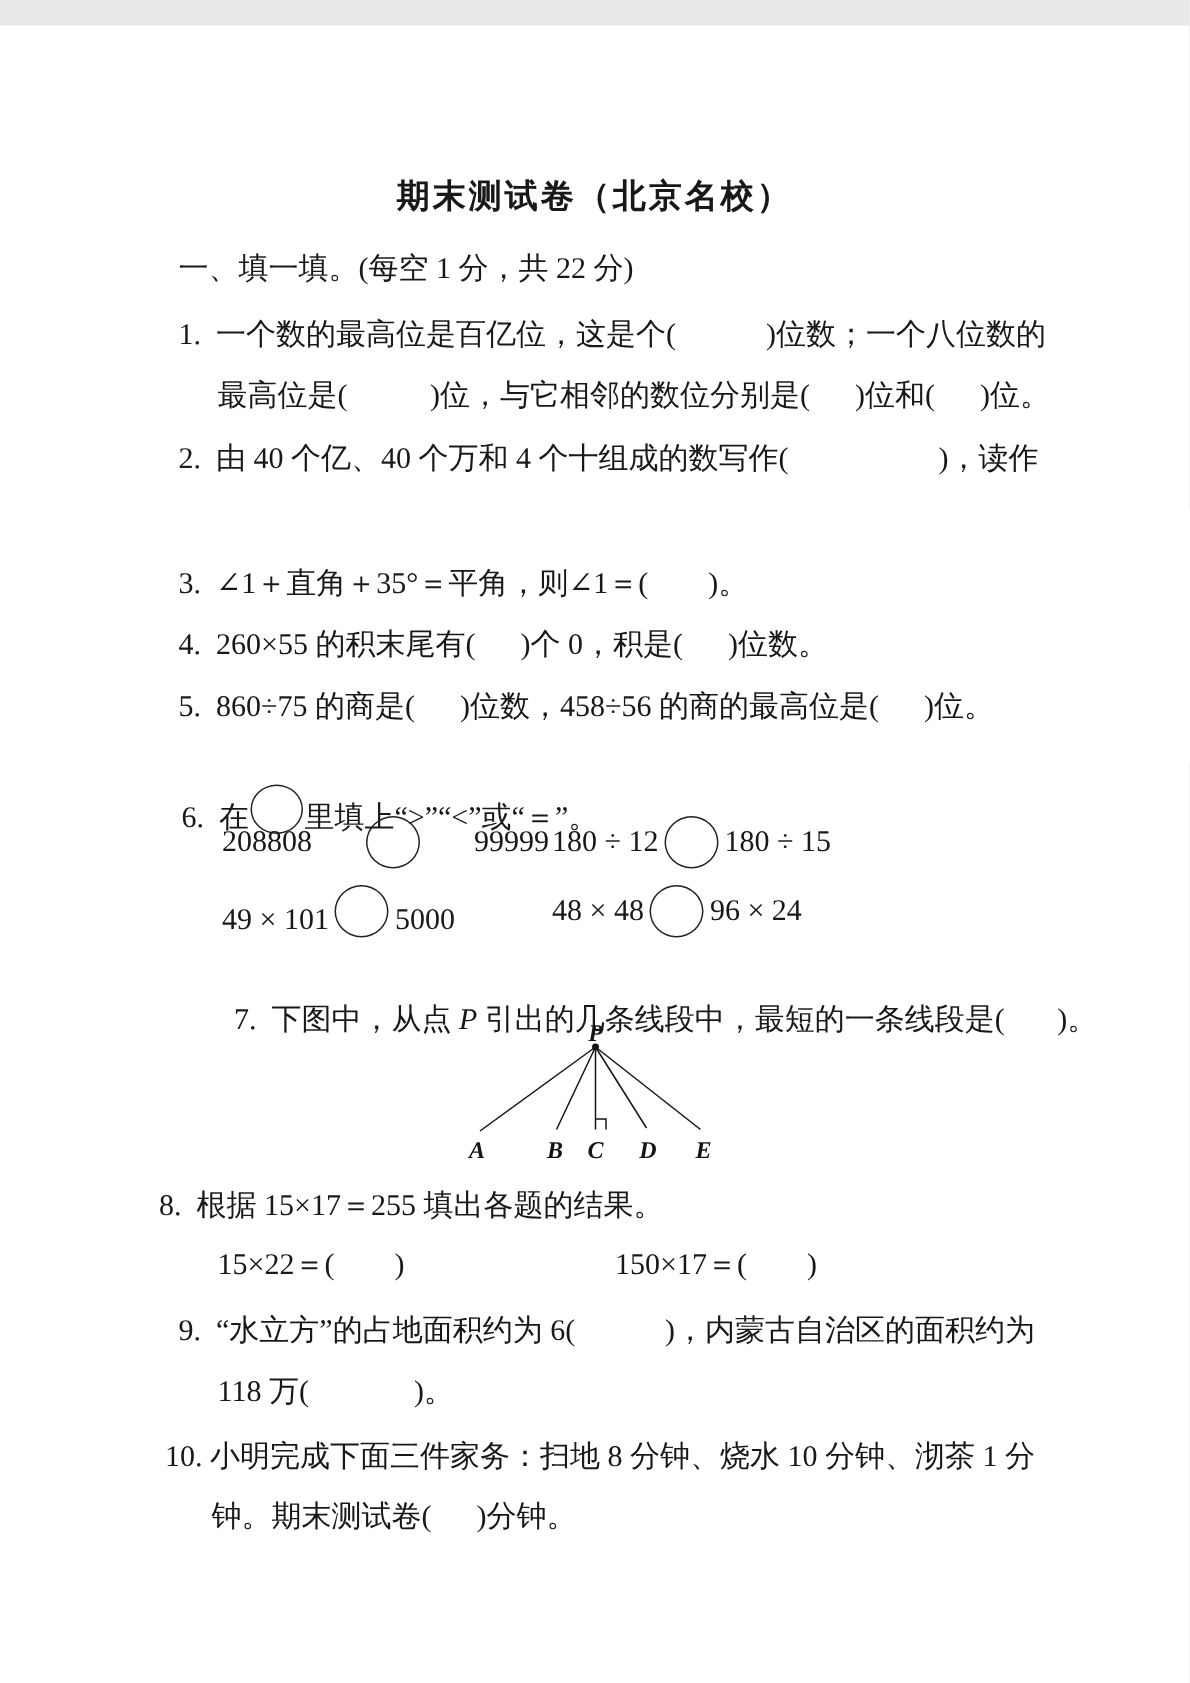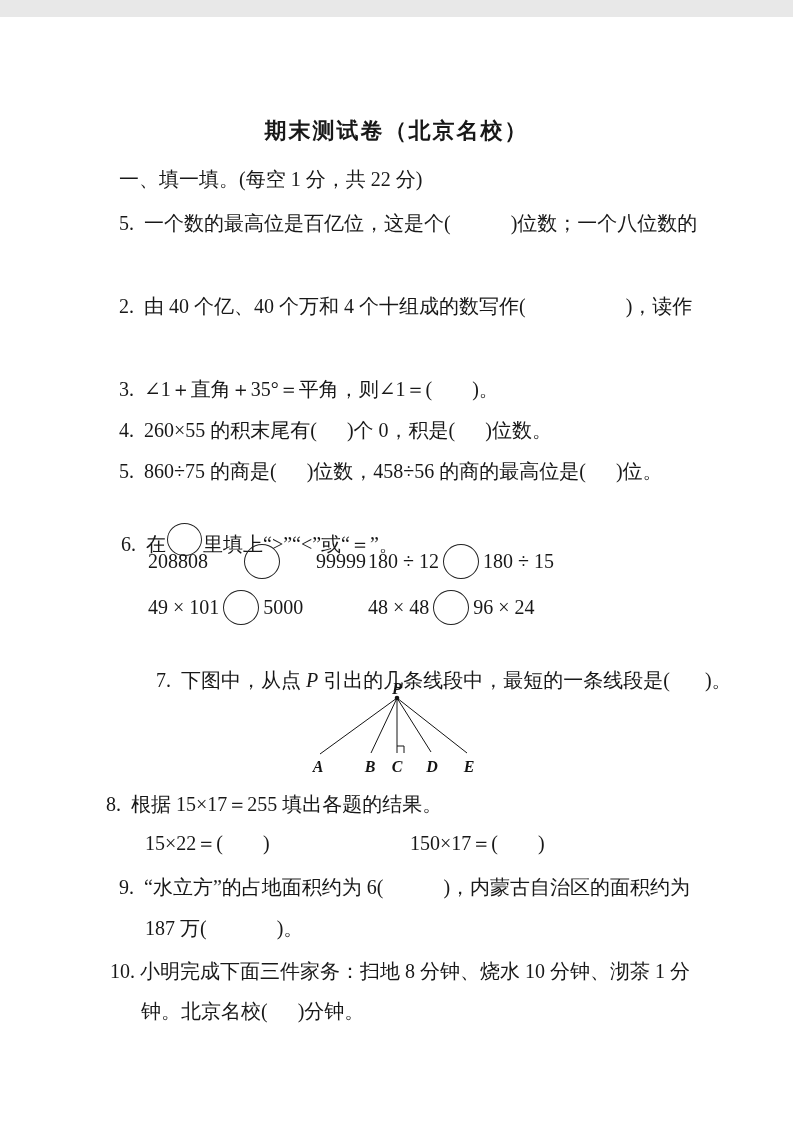--- a/index.html
+++ b/index.html
@@ -69,21 +69,22 @@
 </style>
 </head>
 <body>
 
 <div class="page">
 
   <h1 class="title">期末测试卷（北京名校）</h1>
 
   <div class="line" style="top:149px; left:119px;">一、填一填。(每空 1 分，共 22 分)</div>
 
-  <div class="line" style="top:193px; left:119px;">5.  一个数的最高位是百亿位，这是个(            )位数；一个八位数的</div>
+  <div class="line" style="top:193px; left:119px;">1.  一个数的最高位是百亿位，这是个(            )位数；一个八位数的</div>
+  <div class="line" style="top:234px; left:145px;">最高位是(           )位，与它相邻的数位分别是(      )位和(      )位。</div>
 
   <div class="line" style="top:276px; left:119px;">2.  由 40 个亿、40 个万和 4 个十组成的数写作(                    )，读作</div>
 
   <div class="line" style="top:359px; left:119px;">3.  ∠1＋直角＋35°＝平角，则∠1＝(        )。</div>
 
   <div class="line" style="top:400px; left:119px;">4.  260×55 的积末尾有(      )个 0，积是(      )位数。</div>
 
   <div class="line" style="top:441px; left:119px;">5.  860÷75 的商是(      )位数，458÷56 的商的最高位是(      )位。</div>
 
   <div class="line" style="top:480px; left:101px;text-align:right;">
@@ -93,21 +94,21 @@
   <div class="cmp" style="top:526px; left:148px;gap:32px;">
     <span>208808</span>
     <span class="cmp-circle"></span>
     <span>99999</span>
   </div>
   <div class="cmp" style="top:526px; left:368px;">
     <span>180 ÷ 12</span>
     <span class="cmp-circle"></span>
     <span>180 ÷ 15</span>
   </div>
-  <div class="cmp" style="top:572px; left:148px;">
+  <div class="cmp" style="top:572px; left:148px;align-items:flex-end;">
     <span>49 × 101</span>
     <span class="cmp-circle"></span>
     <span>5000</span>
   </div>
   <div class="cmp" style="top:572px; left:368px;">
     <span>48 × 48</span>
     <span class="cmp-circle"></span>
     <span>96 × 24</span>
   </div>
 
@@ -129,18 +130,18 @@
     <text x="97" y="89">C</text>
     <text x="132" y="89">D</text>
     <text x="169" y="89">E</text>
   </svg>
 
   <div class="line" style="top:774px; left:106px;">8.  根据 15×17＝255 填出各题的结果。</div>
   <div class="line" style="top:813px; left:145px;">15×22＝(        )</div>
   <div class="line" style="top:813px; left:410px;">150×17＝(        )</div>
 
   <div class="line" style="top:857px; left:119px;">9.  “水立方”的占地面积约为 6(            )，内蒙古自治区的面积约为</div>
-  <div class="line" style="top:898px; left:145px;">187 万(              )。</div>
+  <div class="line" style="top:898px; left:145px;">118 万(              )。</div>
 
   <div class="line" style="top:941px; left:110px;">10. 小明完成下面三件家务：扫地 8 分钟、烧水 10 分钟、沏茶 1 分</div>
-  <div class="line" style="top:981px; left:141px;">钟。北京名校(      )分钟。</div>
+  <div class="line" style="top:981px; left:141px;">钟。期末测试卷(      )分钟。</div>
 
 </div>
 
 </body></html>

